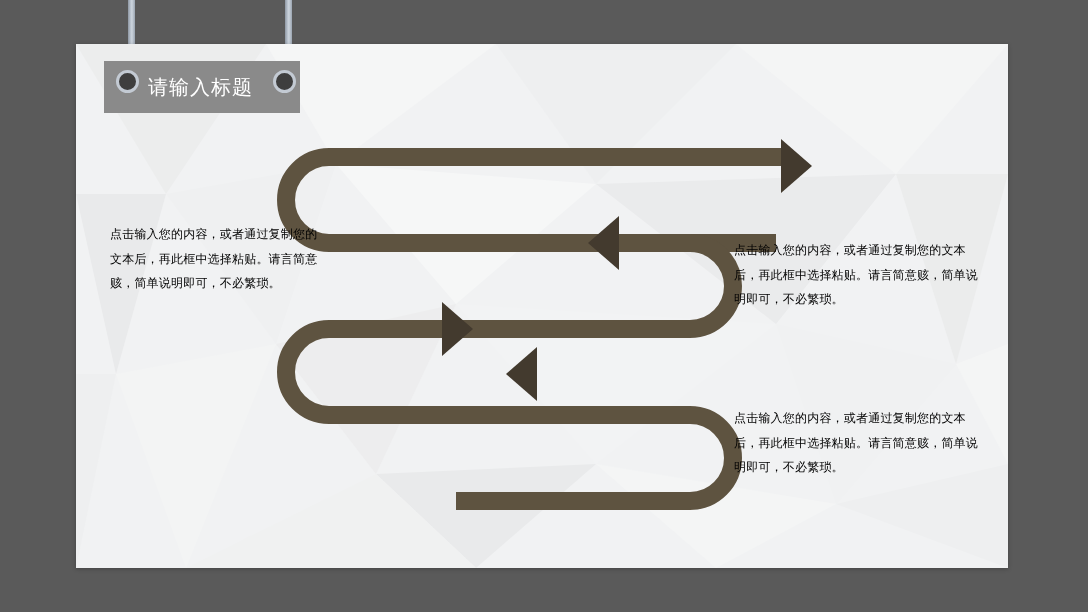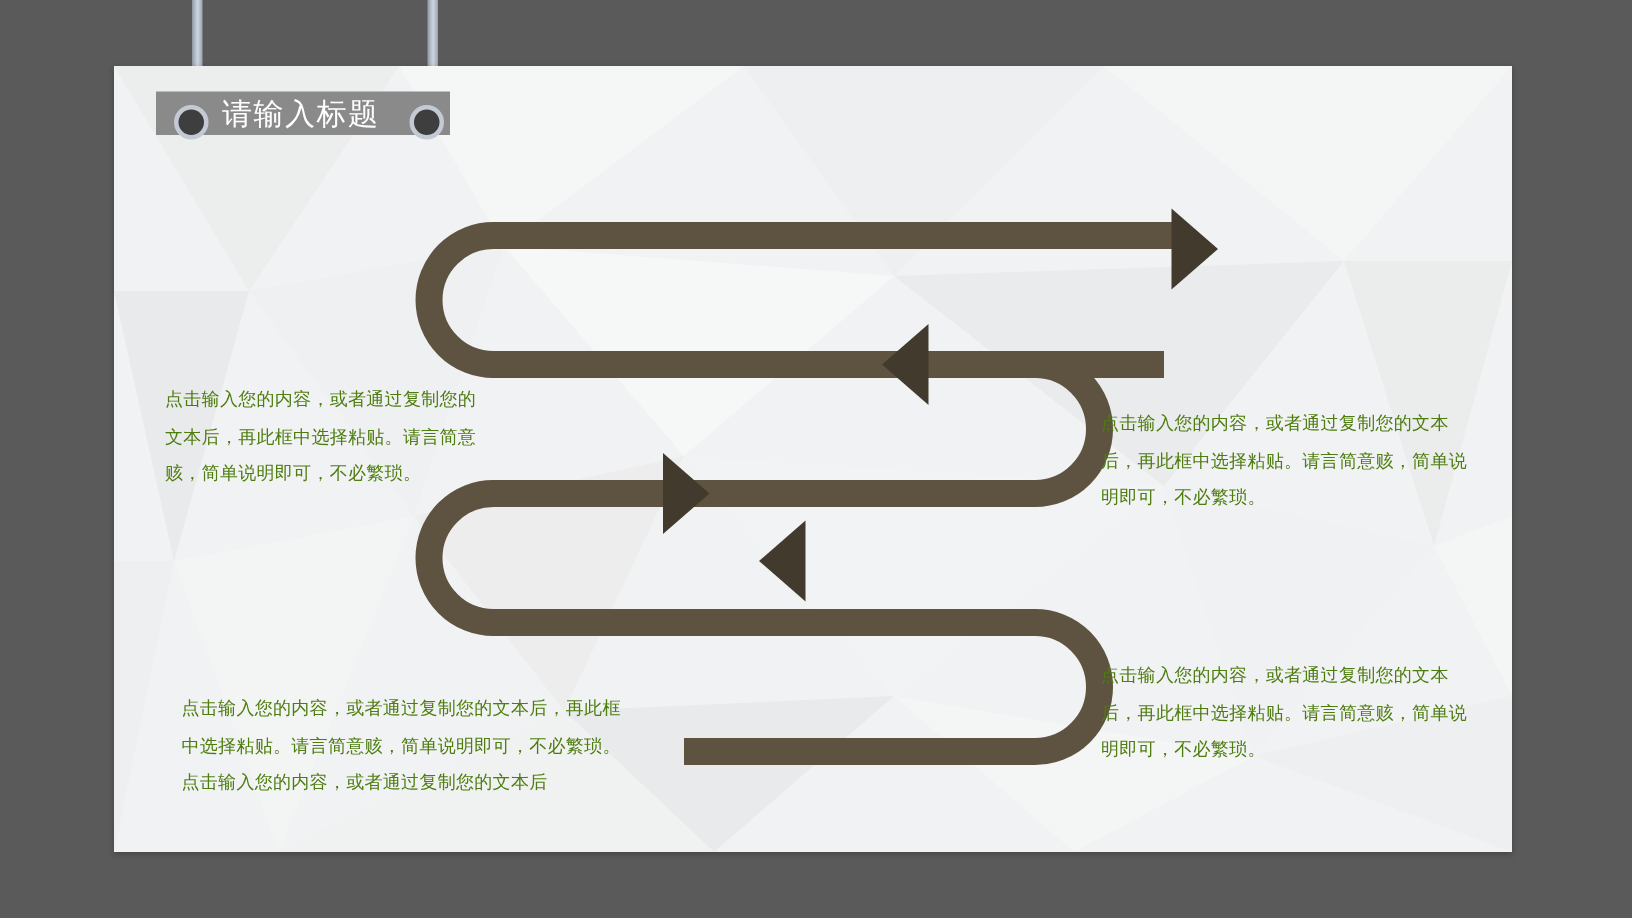--- a/index.html
+++ b/index.html
@@ -45,21 +45,21 @@
     height: 100%;
     display: block;
   }
 
   
   .banner {
     position: absolute;
     left: 28px;
     top: 17px;
     width: 196px;
-    height: 29px;
+    height: 52px;
     background: #8a8a8a;
     z-index: 40;
     display: flex;
     align-items: center;
   }
   .eyelet {
     position: absolute;
     width: 23px;
     height: 23px;
     border-radius: 50%;
@@ -105,25 +105,24 @@
     width: 932px;
     height: 524px;
     z-index: 20;
     pointer-events: none;
   }
 
   
   .txt {
     position: absolute;
     z-index: 30;
-    color: #4d7c0f;
+    color: #000000;
     font-size: 12px;
     line-height: 2.05;
     letter-spacing: 0.2px;
-    margin-top: 32px;
   }
   .txt-left      { left: 34px;  top: 178px; width: 210px; }
   .txt-bottom-left { left: 45px; top: 384px; width: 300px; }
   .txt-right-top { left: 658px; top: 194px; width: 248px; }
   .txt-right-bottom { left: 658px; top: 362px; width: 248px; }
 </style>
 </head>
 <body style="background: rgb(90, 90, 90);">
 
 <div class="rope rope-left"></div>
@@ -176,19 +175,18 @@
 
     <polygon points="512,199 543,172 543,226" fill="#433a2e"></polygon>
 
     <polygon points="397,285 366,258 366,312" fill="#433a2e" transform="translate(0,0)"></polygon>
 
     <polygon points="430,330 461,303 461,357" fill="#433a2e"></polygon>
   </svg>
 
   <div class="txt txt-left">点击输入您的内容，或者通过复制您的文本后，再此框中选择粘贴。请言简意赅，简单说明即可，不必繁琐。</div>
 
-  <div class="txt txt-bottom-left">点击输入您的内容，或者通过复制您的文本后，再此框中选择粘贴。请言简意赅，简单说明即可，不必繁琐。点击输入您的内容，或者通过复制您的文本后</div>
 
   <div class="txt txt-right-top">点击输入您的内容，或者通过复制您的文本后，再此框中选择粘贴。请言简意赅，简单说明即可，不必繁琐。</div>
 
   <div class="txt txt-right-bottom">点击输入您的内容，或者通过复制您的文本后，再此框中选择粘贴。请言简意赅，简单说明即可，不必繁琐。</div>
 
 </div>
 
 </body></html>

